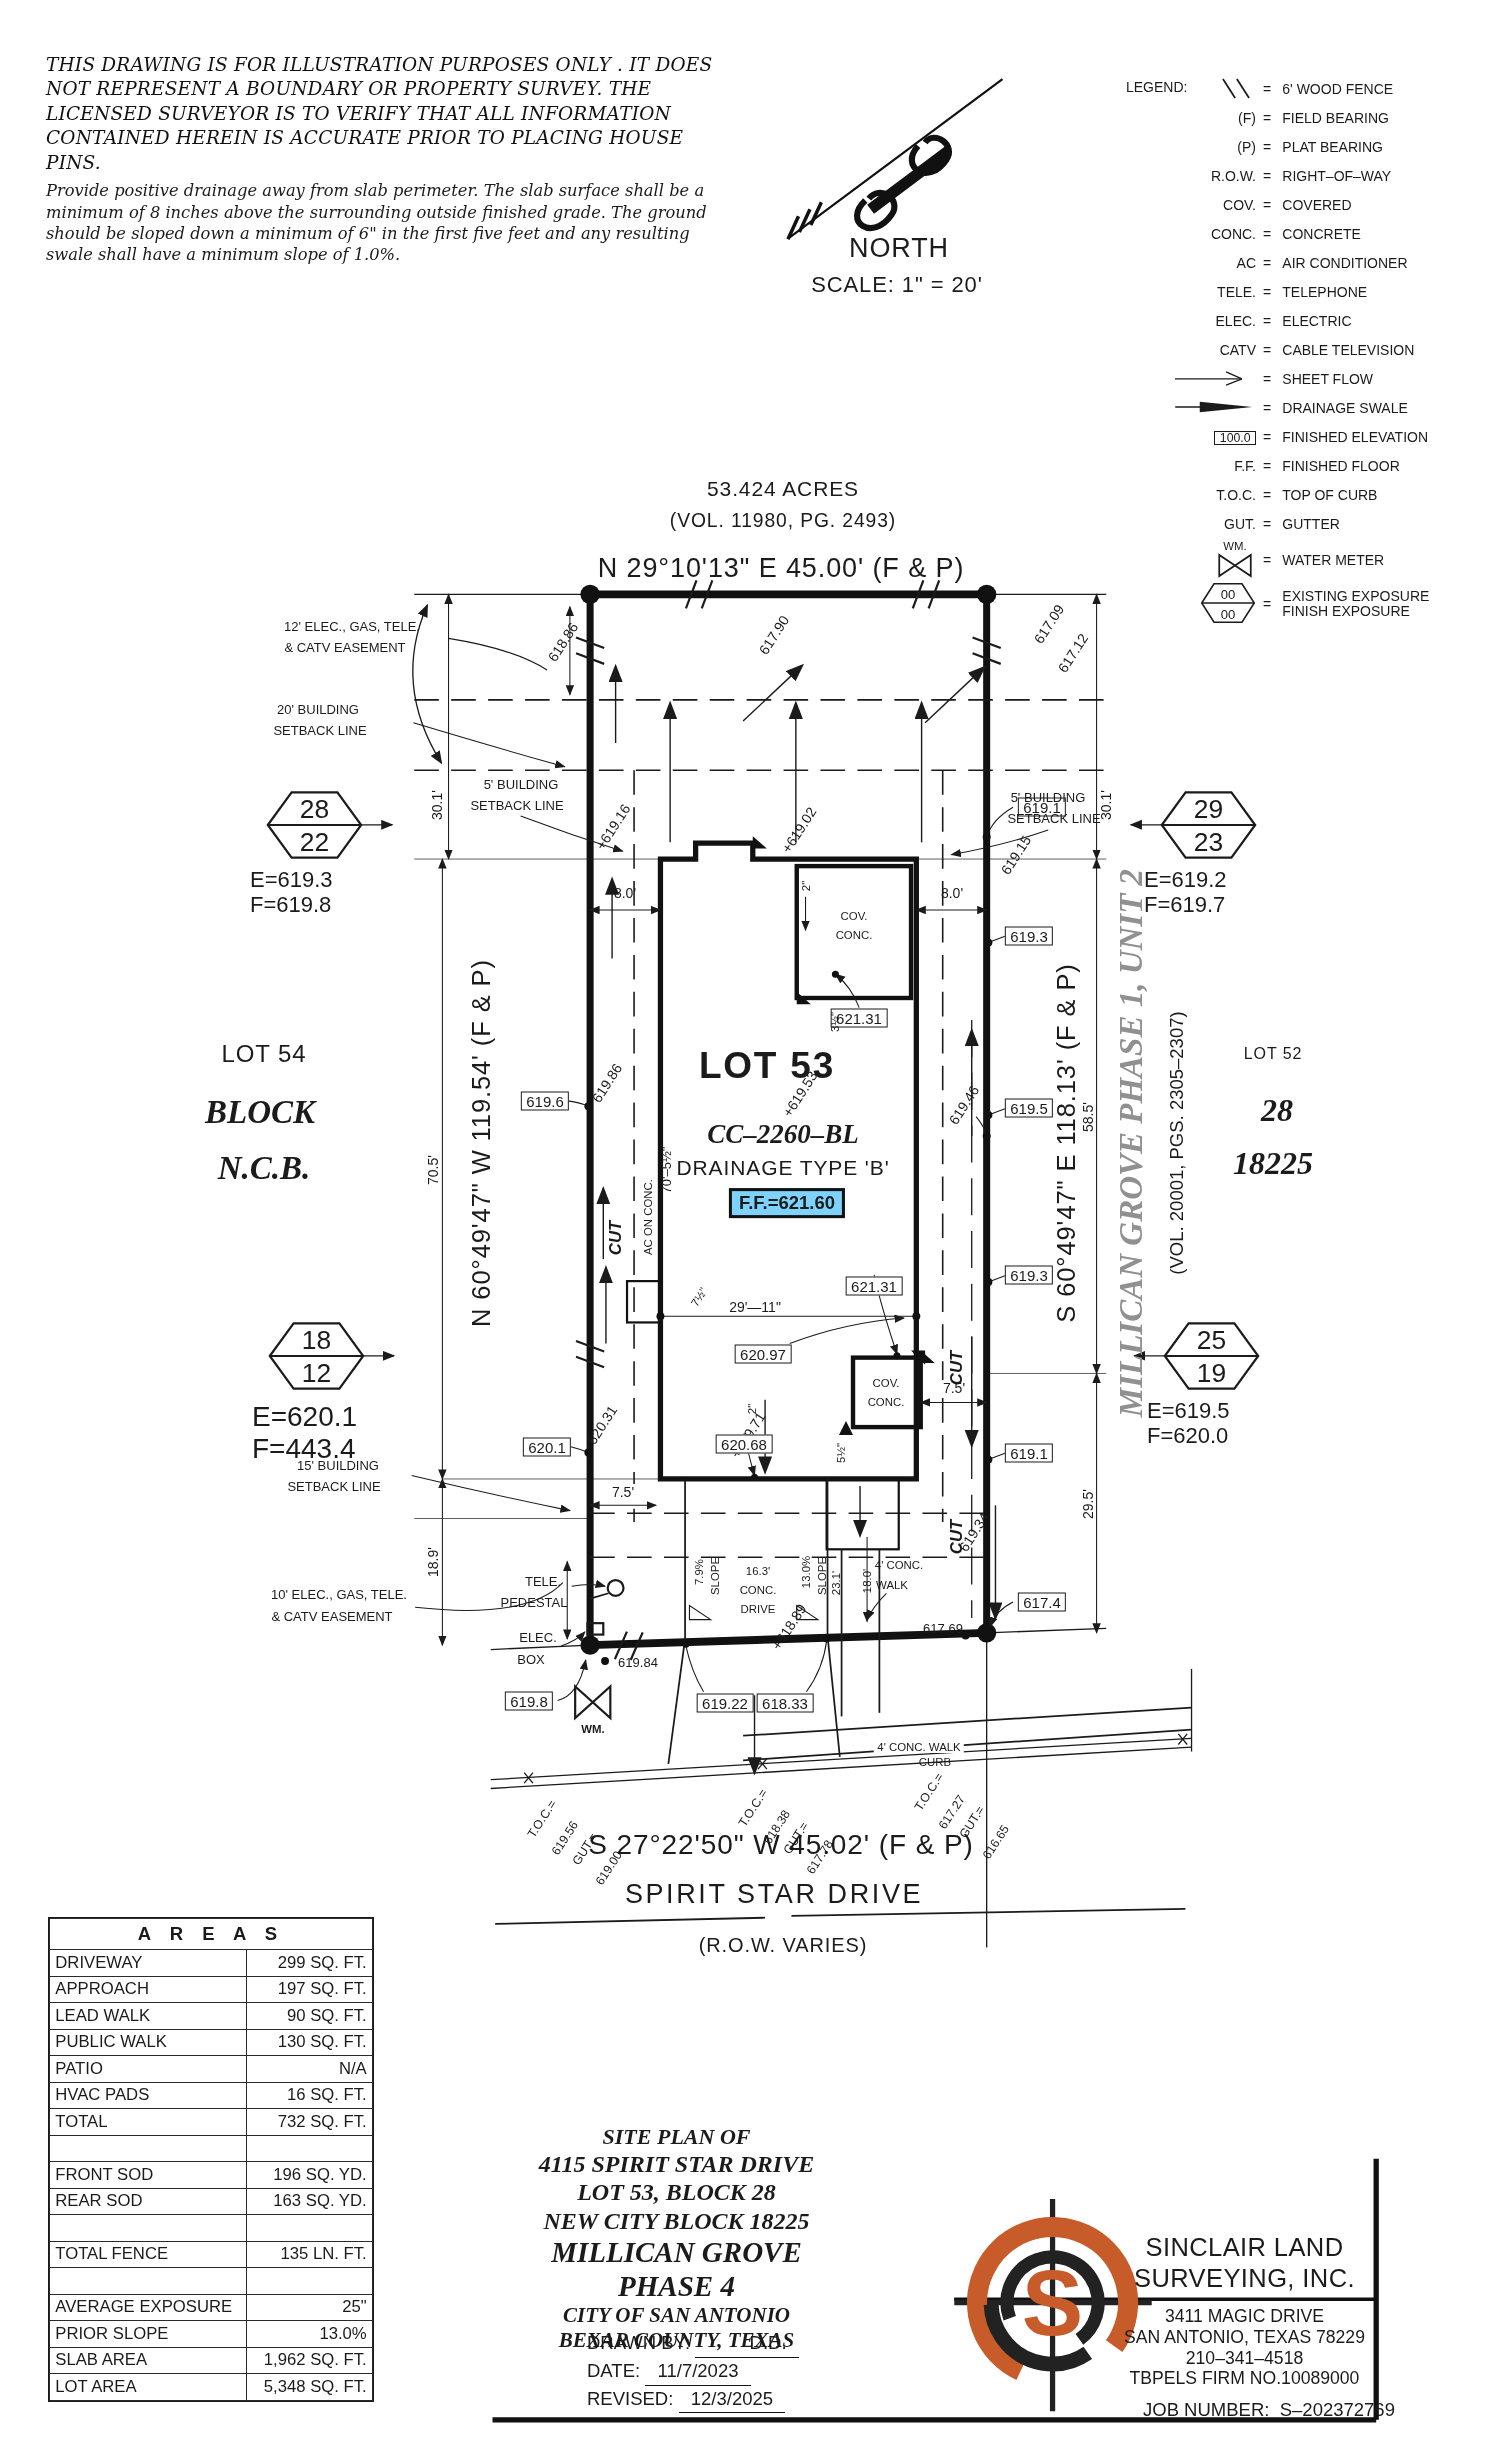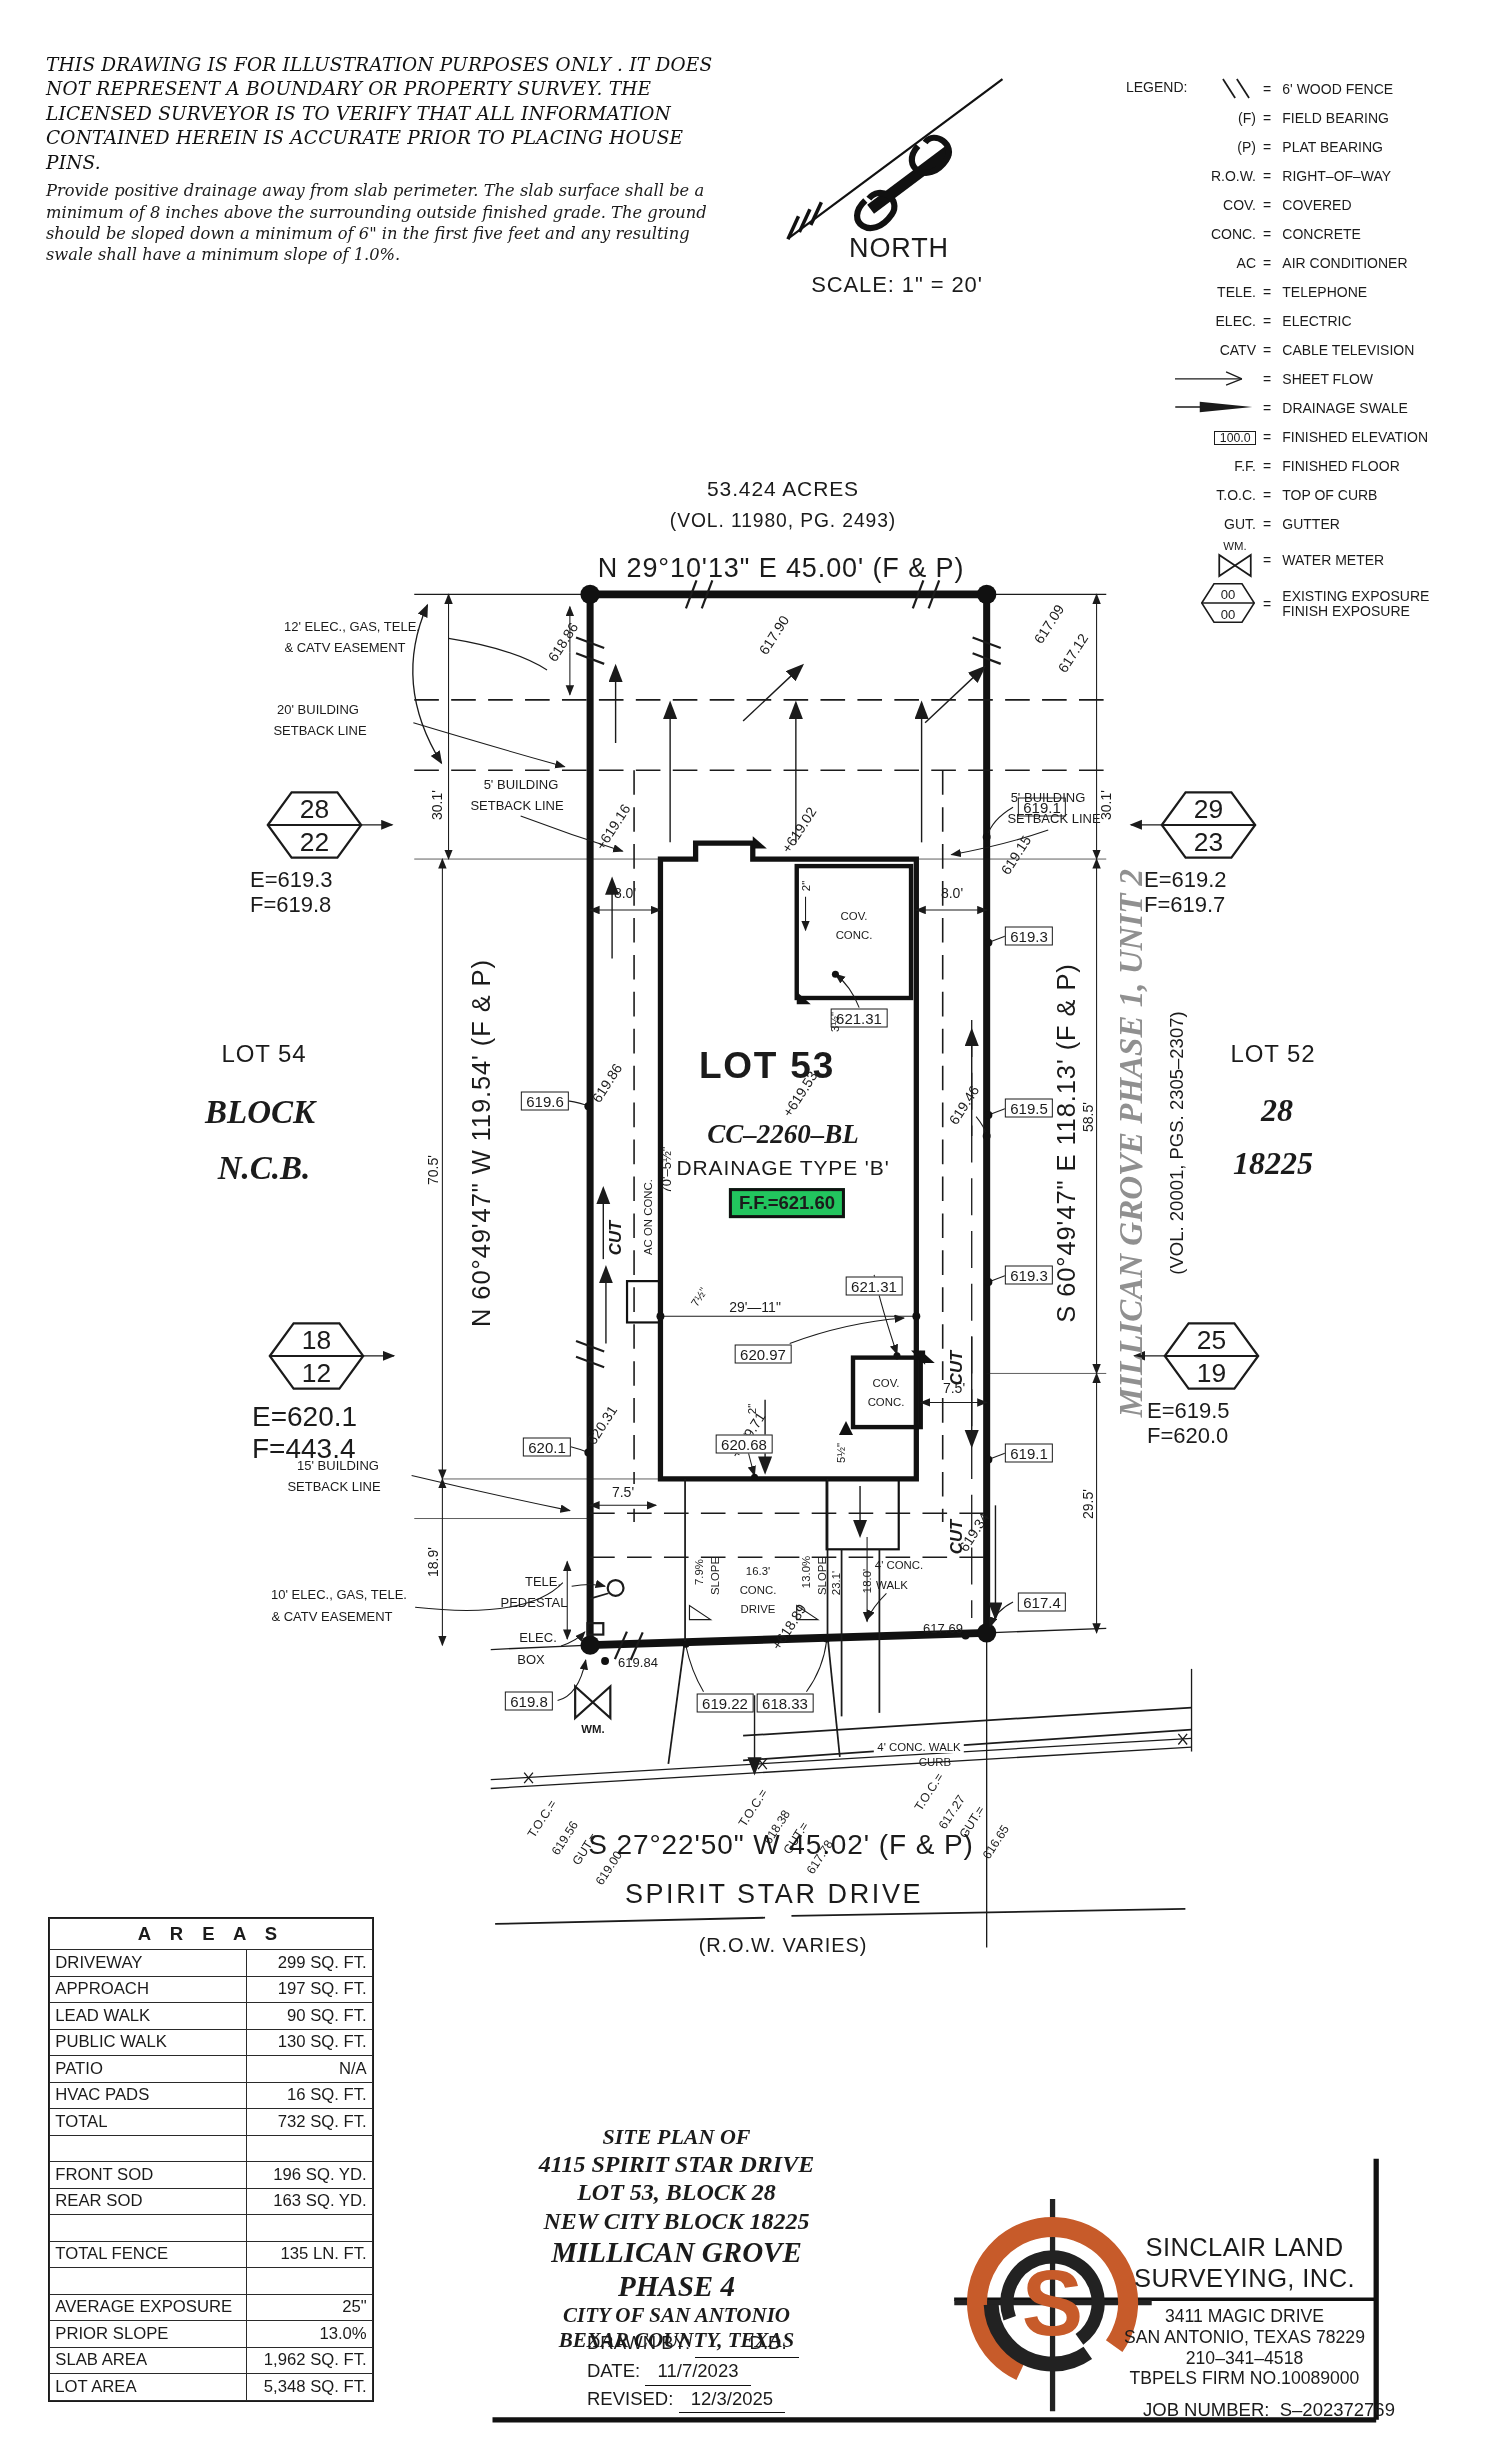--- a/index.html
+++ b/index.html
@@ -21,21 +21,21 @@
   .lg-lab{flex:1;}
   .lg-title{position:absolute;left:0;top:4.4px;font-size:14px;}
   .febox{display:inline-block;border:1.3px solid #1b1b1b;padding:0 4.4px;font-size:12.3px;}
   
   .cadbig{letter-spacing:0.9px;}
   .vtext{position:absolute;white-space:nowrap;}
   .serifital{font-family:"Liberation Serif",serif;font-style:italic;font-weight:bold;}
   
   .an{position:absolute;white-space:nowrap;font-size:14px;transform:translate(-50%,-50%);}
   .an.box{border:1.3px solid #1b1b1b;background:#fff;padding:0px 4.4px;font-size:15px;}
-  .an.ffbox{border:3.5px solid #111;background:#22c55e;padding:0.9px 7px;font-size:18.5px;font-weight:bold;}
+  .an.ffbox{border:3.5px solid #111;background:#7dd3fc;padding:0.9px 7px;font-size:18.5px;font-weight:bold;}
   .an.sm{font-size:11.4px;}
   .an.s15{font-size:13px;}
   .an.toc{font-size:12.3px;}
   .an.cut{font-size:16.7px;font-weight:bold;font-style:italic;}
   .an.bg{background:#fff;padding:0 3.5px;}
   .an.b{font-weight:bold;}
   
   .areas{left:48px;top:1917px;width:324px;border:1.8px solid #1b1b1b;}
   .areas table{border-collapse:collapse;width:100%;}
   .areas td{border:1.1px solid #2a2a2a;height:25.5px;font-size:16.7px;padding:0 5.3px;}
@@ -404,21 +404,21 @@
   <div class="abs ctr cadbig" style="left:781px;top:568px;font-size:27px">N  29°10'13"  E  45.00'  (F  &amp;  P)</div>
 
   <div class="vtext ctr" style="left:481px;top:1143px;font-size:25.5px;letter-spacing:0.9px;transform:translate(-50%,-50%) rotate(-90deg)">N  60°49'47"  W  119.54'  (F  &amp;  P)</div>
   <div class="vtext ctr" style="left:1066px;top:1143px;font-size:25.5px;letter-spacing:0.9px;transform:translate(-50%,-50%) rotate(-90deg)">S  60°49'47"  E  118.13'  (F  &amp;  P)</div>
   <div class="vtext ctr serifital" style="left:1131px;top:1143px;font-size:33px;color:#909090;transform:translate(-50%,-50%) rotate(-90deg)">MILLICAN  GROVE  PHASE  1,  UNIT  2</div>
   <div class="vtext ctr" style="left:1177px;top:1143px;font-size:18.5px;transform:translate(-50%,-50%) rotate(-90deg)">(VOL. 20001, PGS. 2305–2307)</div>
 
   <div class="abs ctr cadbig" style="left:264px;top:1054px;font-size:24px">LOT  54</div>
   <div class="abs ctr serifital" style="left:260px;top:1112px;font-size:33px">BLOCK</div>
   <div class="abs ctr serifital" style="left:264px;top:1168px;font-size:33px">N.C.B.</div>
-  <div class="abs ctr cadbig" style="left:1273px;top:1054px;font-size:24px">LOT  52</div>
+  <div class="abs ctr cadbig" style="left:1273px;top:1054px;font-size:16px">LOT  52</div>
   <div class="abs ctr serifital" style="left:1277px;top:1110px;font-size:32px">28</div>
   <div class="abs ctr serifital" style="left:1273px;top:1163px;font-size:32px">18225</div>
 
   <div class="abs ctr" style="left:767px;top:1066px;font-size:37px;font-weight:bold;letter-spacing:1.8px">LOT  53</div>
   <div class="abs ctr serifital" style="left:783px;top:1134px;font-size:27px">CC–2260–BL</div>
   <div class="abs ctr cadbig" style="left:783px;top:1168px;font-size:21px">DRAINAGE  TYPE  'B'</div>
 
   <div class="abs ctr cadbig" style="left:781px;top:1845px;font-size:28px">S  27°22'50"  W  45.02'  (F  &amp;  P)</div>
   <div class="abs ctr cadbig" style="left:774px;top:1894px;font-size:27px;letter-spacing:2.6px">SPIRIT STAR DRIVE</div>
   <div class="abs ctr cadbig" style="left:783px;top:1945px;font-size:20px">(R.O.W.  VARIES)</div>

